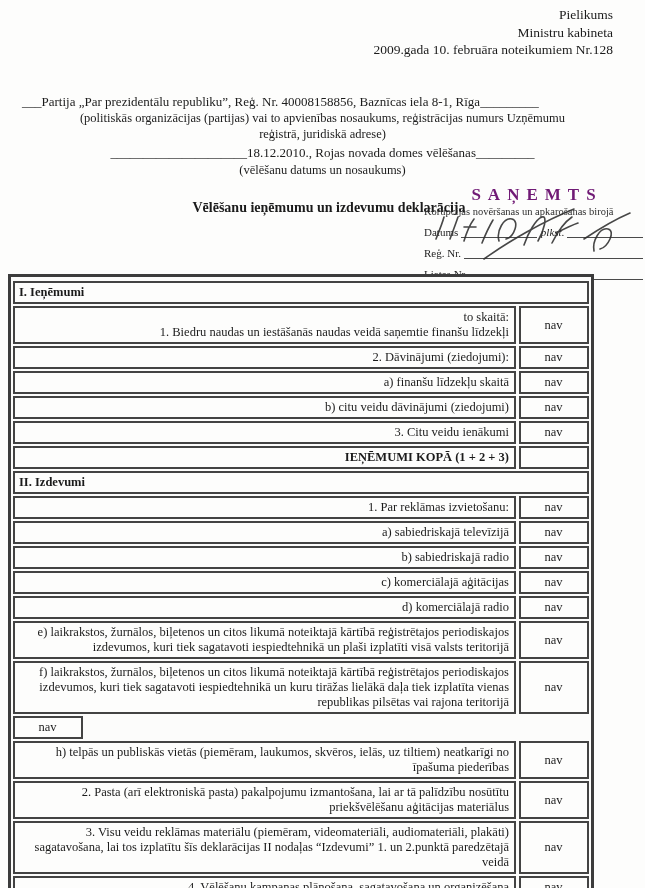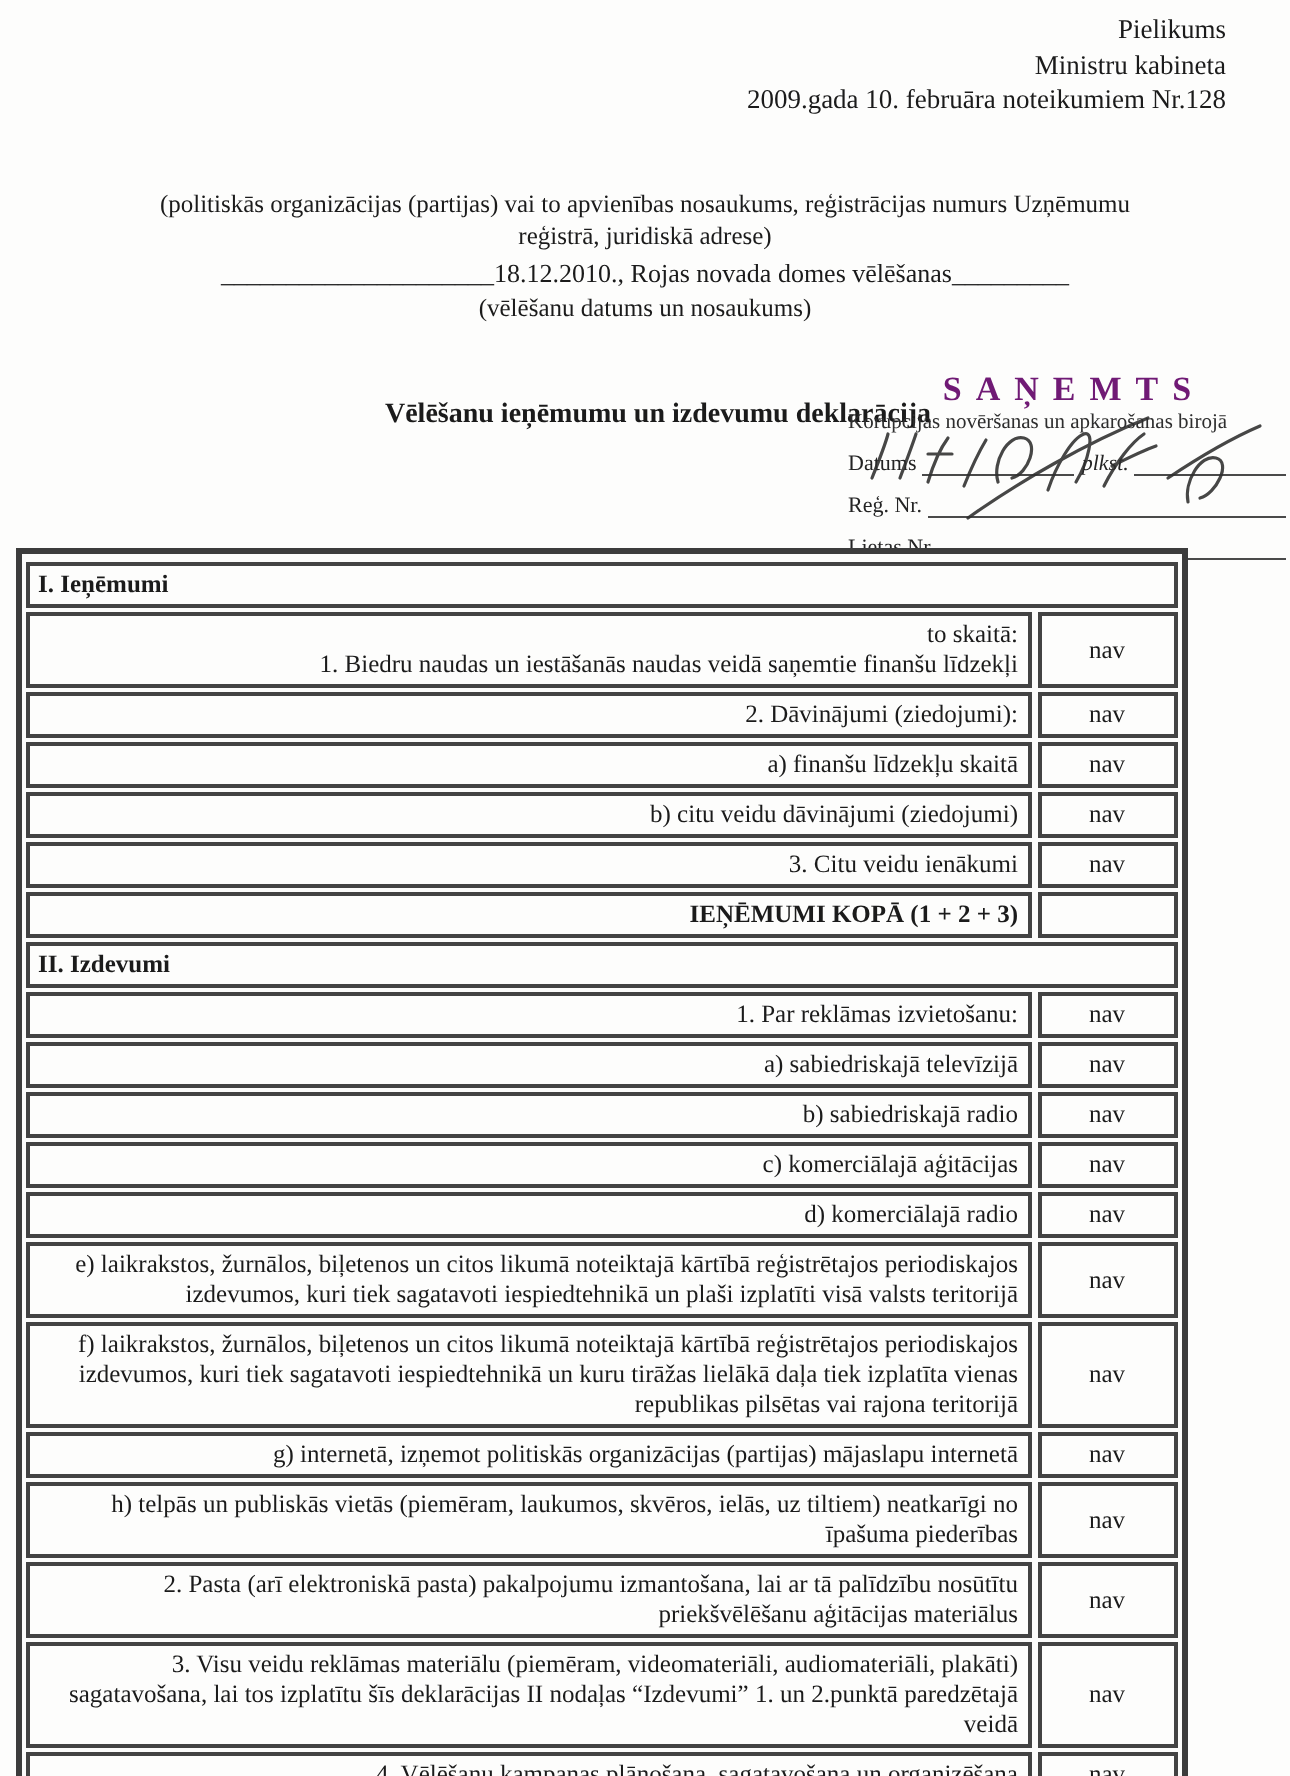--- a/index.html
+++ b/index.html
@@ -71,20 +71,21 @@
 
 <div class="page">
 
   <div class="header-block">
     <div>Pielikums</div>
     <div>Ministru kabineta</div>
     <div>2009.gada 10. februāra noteikumiem Nr.128</div>
   </div>
 
   <div class="party-block">
+    <div class="party-line">___Partija „Par prezidentālu republiku”, Reģ. Nr. 40008158856, Baznīcas iela 8-1, Rīga_________</div>
     <div class="caption">(politiskās organizācijas (partijas) vai to apvienības nosaukums, reģistrācijas numurs Uzņēmumu
 reģistrā, juridiskā adrese)</div>
     <div class="election-line">_____________________18.12.2010., Rojas novada domes vēlēšanas_________</div>
     <div class="caption2">(vēlēšanu datums un nosaukums)</div>
   </div>
 
   <div class="doc-title">Vēlēšanu ieņēmumu un izdevumu deklarācija</div>
 
   <div class="stamp">
     <div class="stamp-title">SAŅEMTS</div>
@@ -189,21 +190,20 @@
       <div class="cell c-label sub">e) laikrakstos, žurnālos, biļetenos un citos likumā noteiktajā kārtībā reģistrētajos periodiskajos izdevumos, kuri tiek sagatavoti iespiedtehnikā un plaši izplatīti visā valsts teritorijā</div>
       <div class="cell c-value">nav</div>
     </div>
 
     <div class="t-row">
       <div class="cell c-label sub">f) laikrakstos, žurnālos, biļetenos un citos likumā noteiktajā kārtībā reģistrētajos periodiskajos izdevumos, kuri tiek sagatavoti iespiedtehnikā un kuru tirāžas lielākā daļa tiek izplatīta vienas republikas pilsētas vai rajona teritorijā</div>
       <div class="cell c-value">nav</div>
     </div>
 
     <div class="t-row">
-      <div class="cell c-label sub">g) internetā, izņemot politiskās organizācijas (partijas) mājaslapu internetā</div>
       <div class="cell c-value">nav</div>
     </div>
 
     <div class="t-row">
       <div class="cell c-label sub">h) telpās un publiskās vietās (piemēram, laukumos, skvēros, ielās, uz tiltiem) neatkarīgi no īpašuma piederības</div>
       <div class="cell c-value">nav</div>
     </div>
 
     <div class="t-row">
       <div class="cell c-label">2. Pasta (arī elektroniskā pasta) pakalpojumu izmantošana, lai ar tā palīdzību nosūtītu priekšvēlēšanu aģitācijas materiālus</div>

